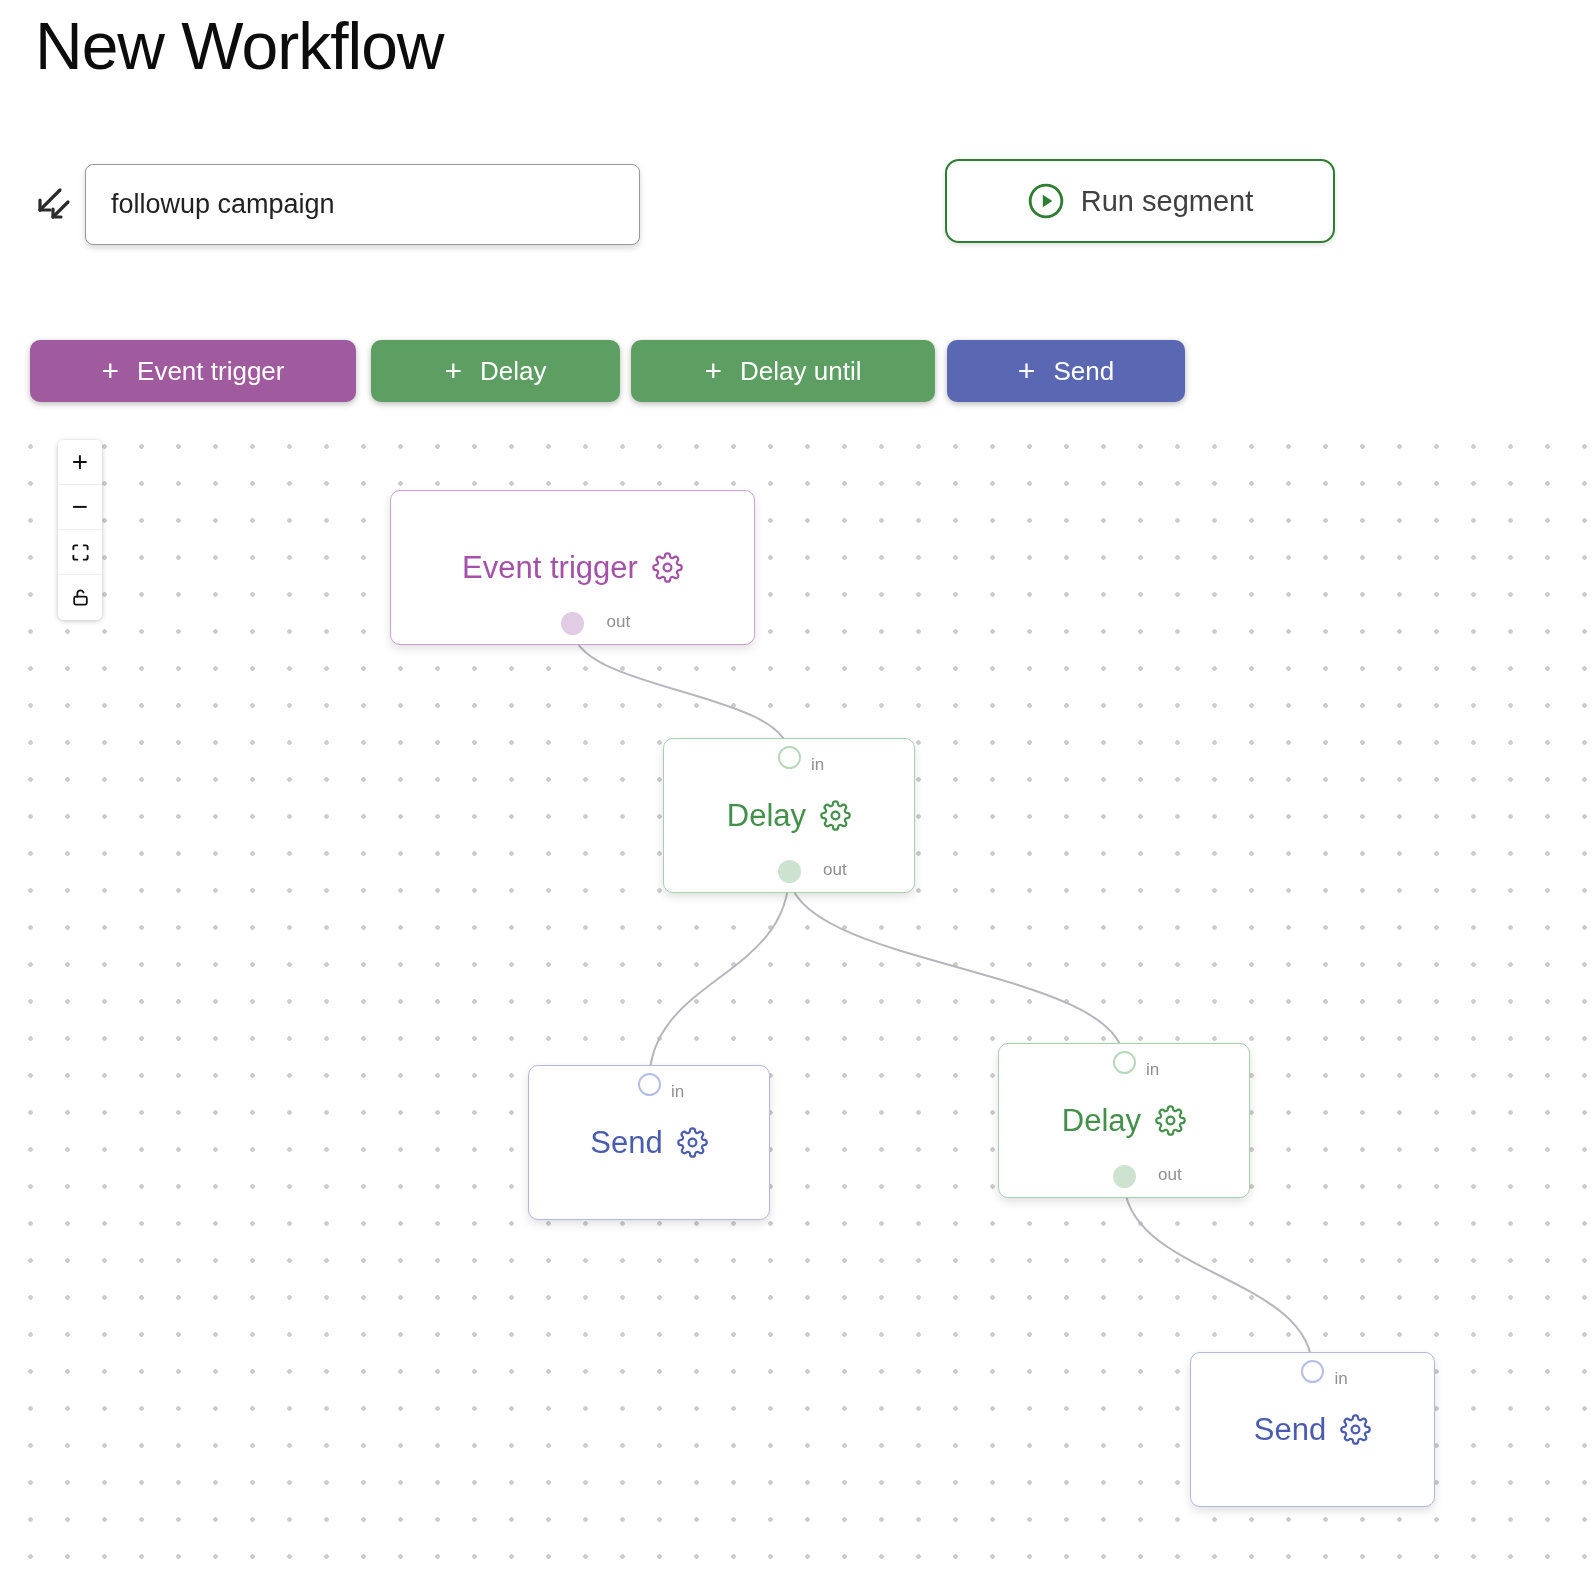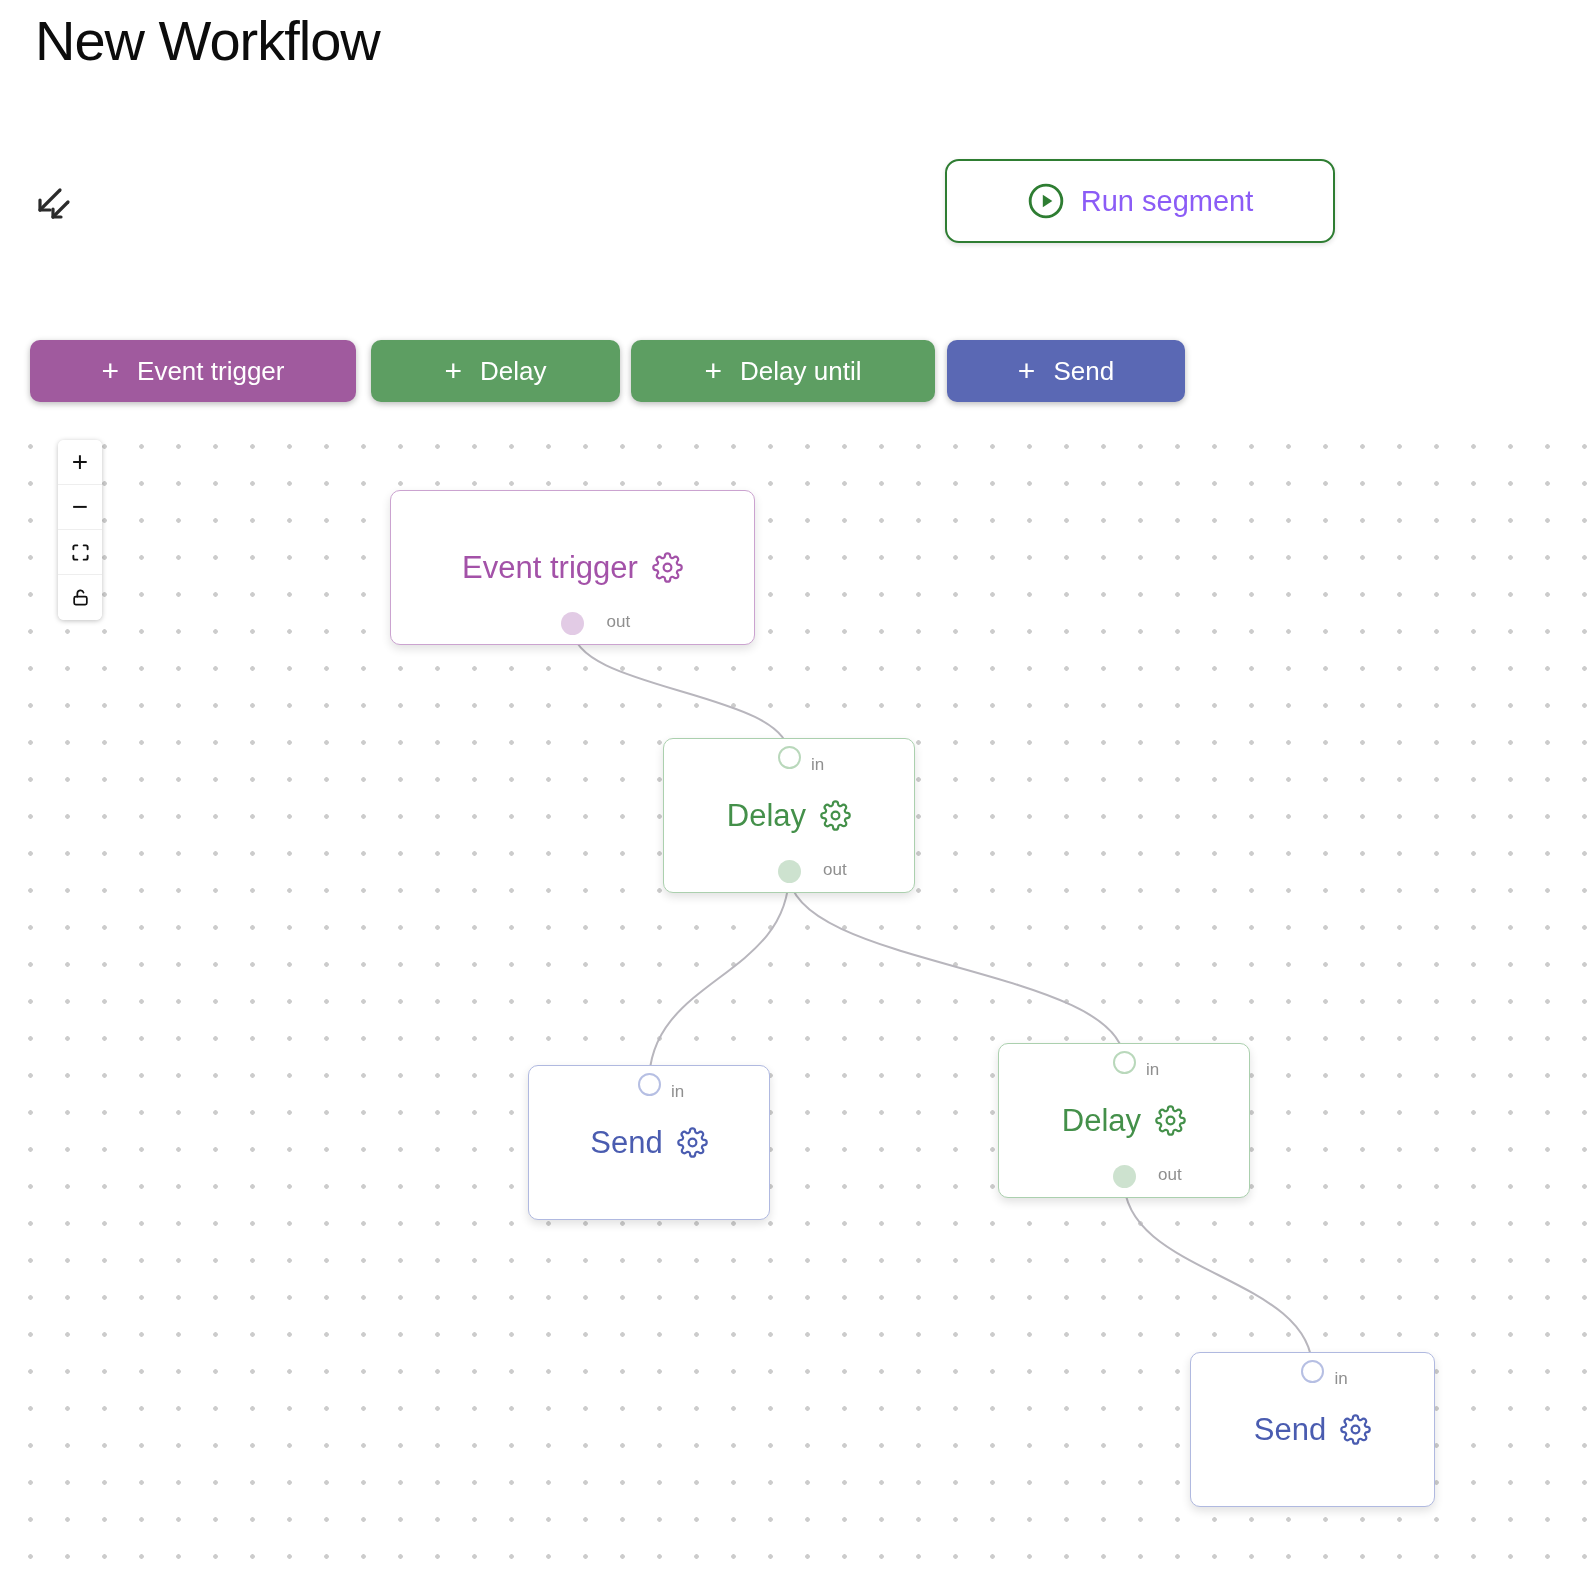--- a/index.html
+++ b/index.html
@@ -1,30 +1,30 @@
 <!DOCTYPE html>
 <html><head>
 <meta charset="utf-8">
 <style>
   * { margin:0; padding:0; box-sizing:border-box; }
   html,body { width:1592px; height:1583px; background:#fff; font-family:"Liberation Sans","DejaVu Sans",sans-serif; }
   .app { position:relative; width:1592px; height:1583px; overflow:hidden; background:#fff; }
 
   
-  .page-title { position:absolute; left:35px; top:8px; font-size:56px; font-weight:500; color:#0c0c0c; letter-spacing:-1px; }
+  .page-title { position:absolute; left:35px; top:8px; font-size:66px; font-weight:500; color:#0c0c0c; letter-spacing:-1px; }
 
   .collapse-icon { position:absolute; left:26px; top:182px; width:48px; height:48px; color:#2b2b2b; }
   .name-input { position:absolute; left:85px; top:164px; width:555px; height:81px; border:1px solid #989898; border-radius:8px;
                 font-size:27px; color:#222; padding:0 25px; box-shadow:0 3px 6px rgba(0,0,0,0.16); outline:none;
                 font-family:"Liberation Sans","DejaVu Sans",sans-serif; }
   .btn { display:flex; align-items:center; justify-content:center; gap:16px; cursor:pointer; font-family:inherit; }
   .save-btn { position:absolute; left:655px; top:159px; width:275px; height:75px; background:#2b7d31; border:none; border-radius:14px;
               color:#fff; font-size:29px; font-weight:500; box-shadow:0 3px 7px rgba(0,0,0,0.35); }
   .run-btn { position:absolute; left:945px; top:159px; width:390px; height:84px; background:#fff; border:2px solid #2e7d32; border-radius:14px;
-             color:#8b5cf6; font-size:29px; font-weight:500; box-shadow:0 2px 5px rgba(0,0,0,0.12); }
+             color:#404040; font-size:29px; font-weight:500; box-shadow:0 2px 5px rgba(0,0,0,0.12); }
 
   
   .palette-btn { position:absolute; top:340px; height:62px; border:none; border-radius:10px; color:#fff; font-size:26px; font-weight:500;
                  display:flex; align-items:center; justify-content:center; gap:18px; box-shadow:0 2px 6px rgba(0,0,0,0.28); cursor:pointer;
                  font-family:inherit; }
   .palette-btn .plus { font-size:30px; font-weight:400; line-height:1; }
   .pal-event { left:30px;  width:326px; background:#a05a9e; }
   .pal-delay { left:371px; width:249px; background:#5d9e62; }
   .pal-delay-until { left:631px; width:304px; background:#5d9e62; }
   .pal-send  { left:947px; width:238px; background:#5a68b4; }
@@ -79,20 +79,21 @@
 
   <span class="collapse-icon">
     <svg width="48" height="48" viewBox="0 0 24 24" fill="none" stroke="currentColor" stroke-width="1.6" stroke-linecap="round" stroke-linejoin="round">
       <path d="M17 4 L7 14"></path>
         <path d="M7 9 v5 h5"></path>
       <path d="M21 10 L13.5 17.5"></path>
         <path d="M13.5 13.5 v4 h4"></path>
     </svg>
   </span>
 
+  <input class="name-input" type="text" value="followup campaign" style="">
 
 
   <button class="btn run-btn">
     <span style="display:flex;">
       <svg width="38" height="38" viewBox="0 0 24 24" fill="none" stroke="#2e7d32" stroke-width="1.8" stroke-linecap="round" stroke-linejoin="round">
         <circle cx="12" cy="12" r="10"></circle>
         <polygon points="10 8 16 12 10 16" fill="#2e7d32" stroke="none"></polygon>
       </svg>
     </span>
     <span>Run segment</span>

